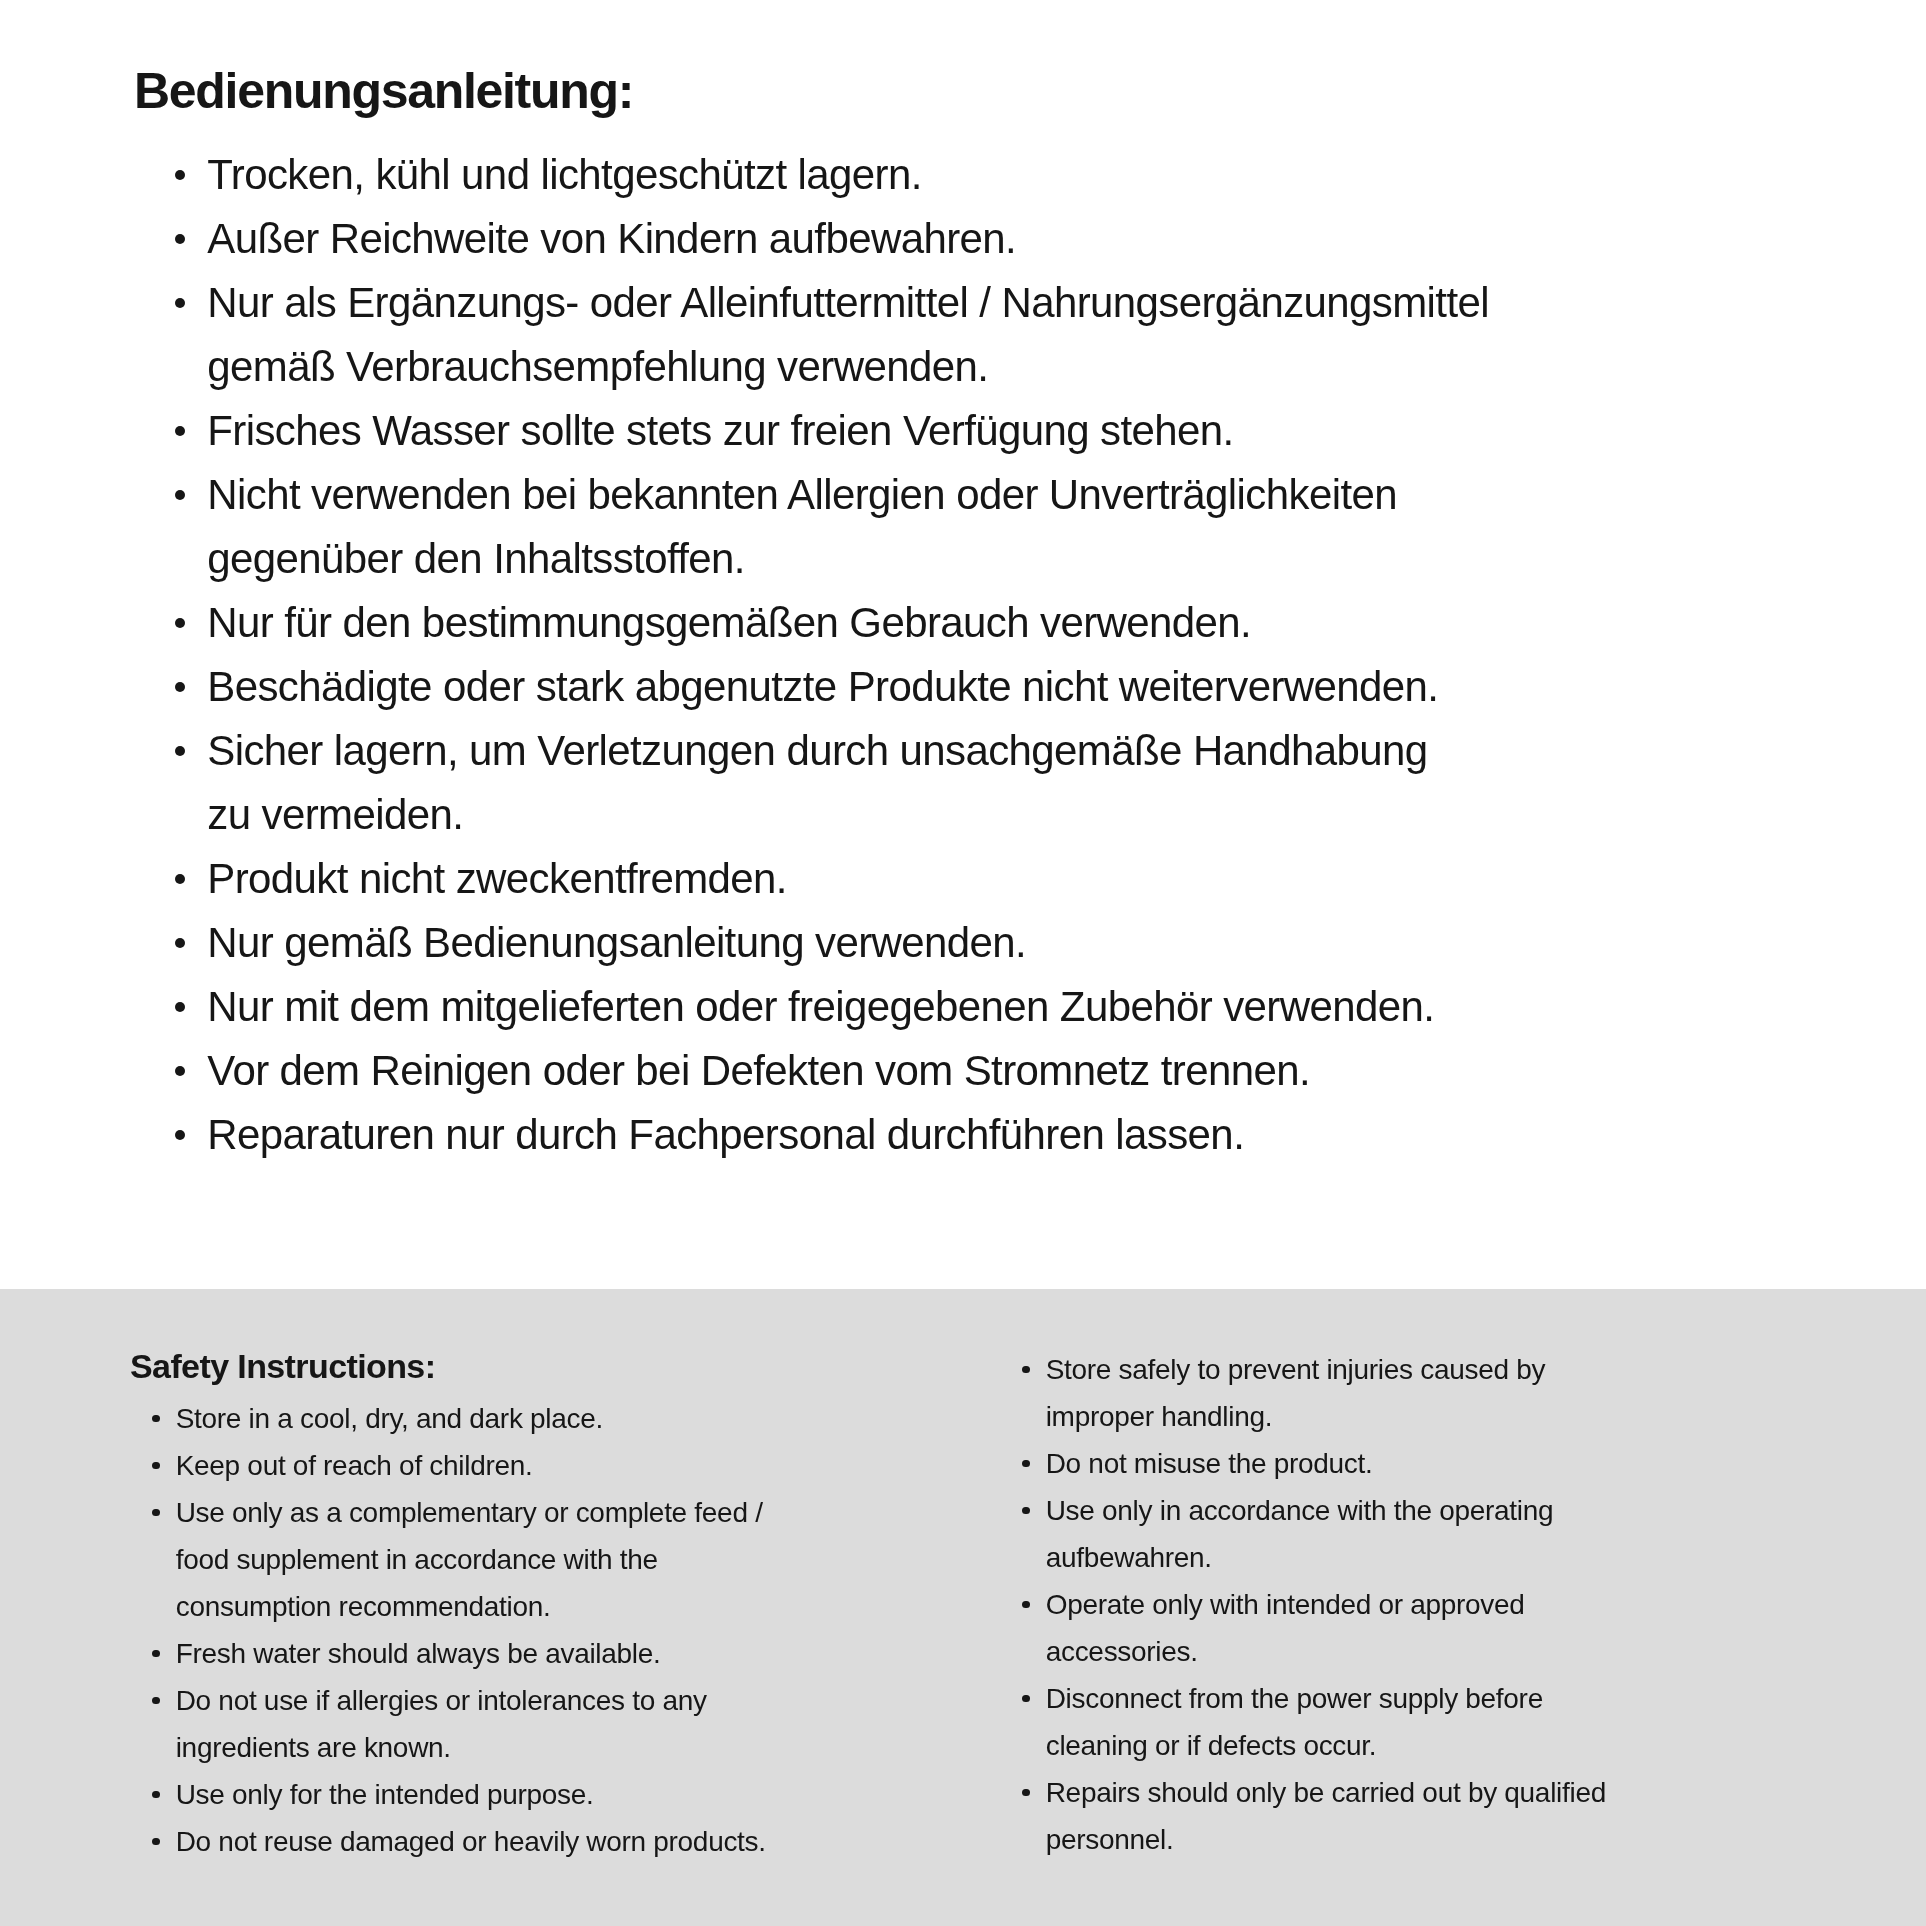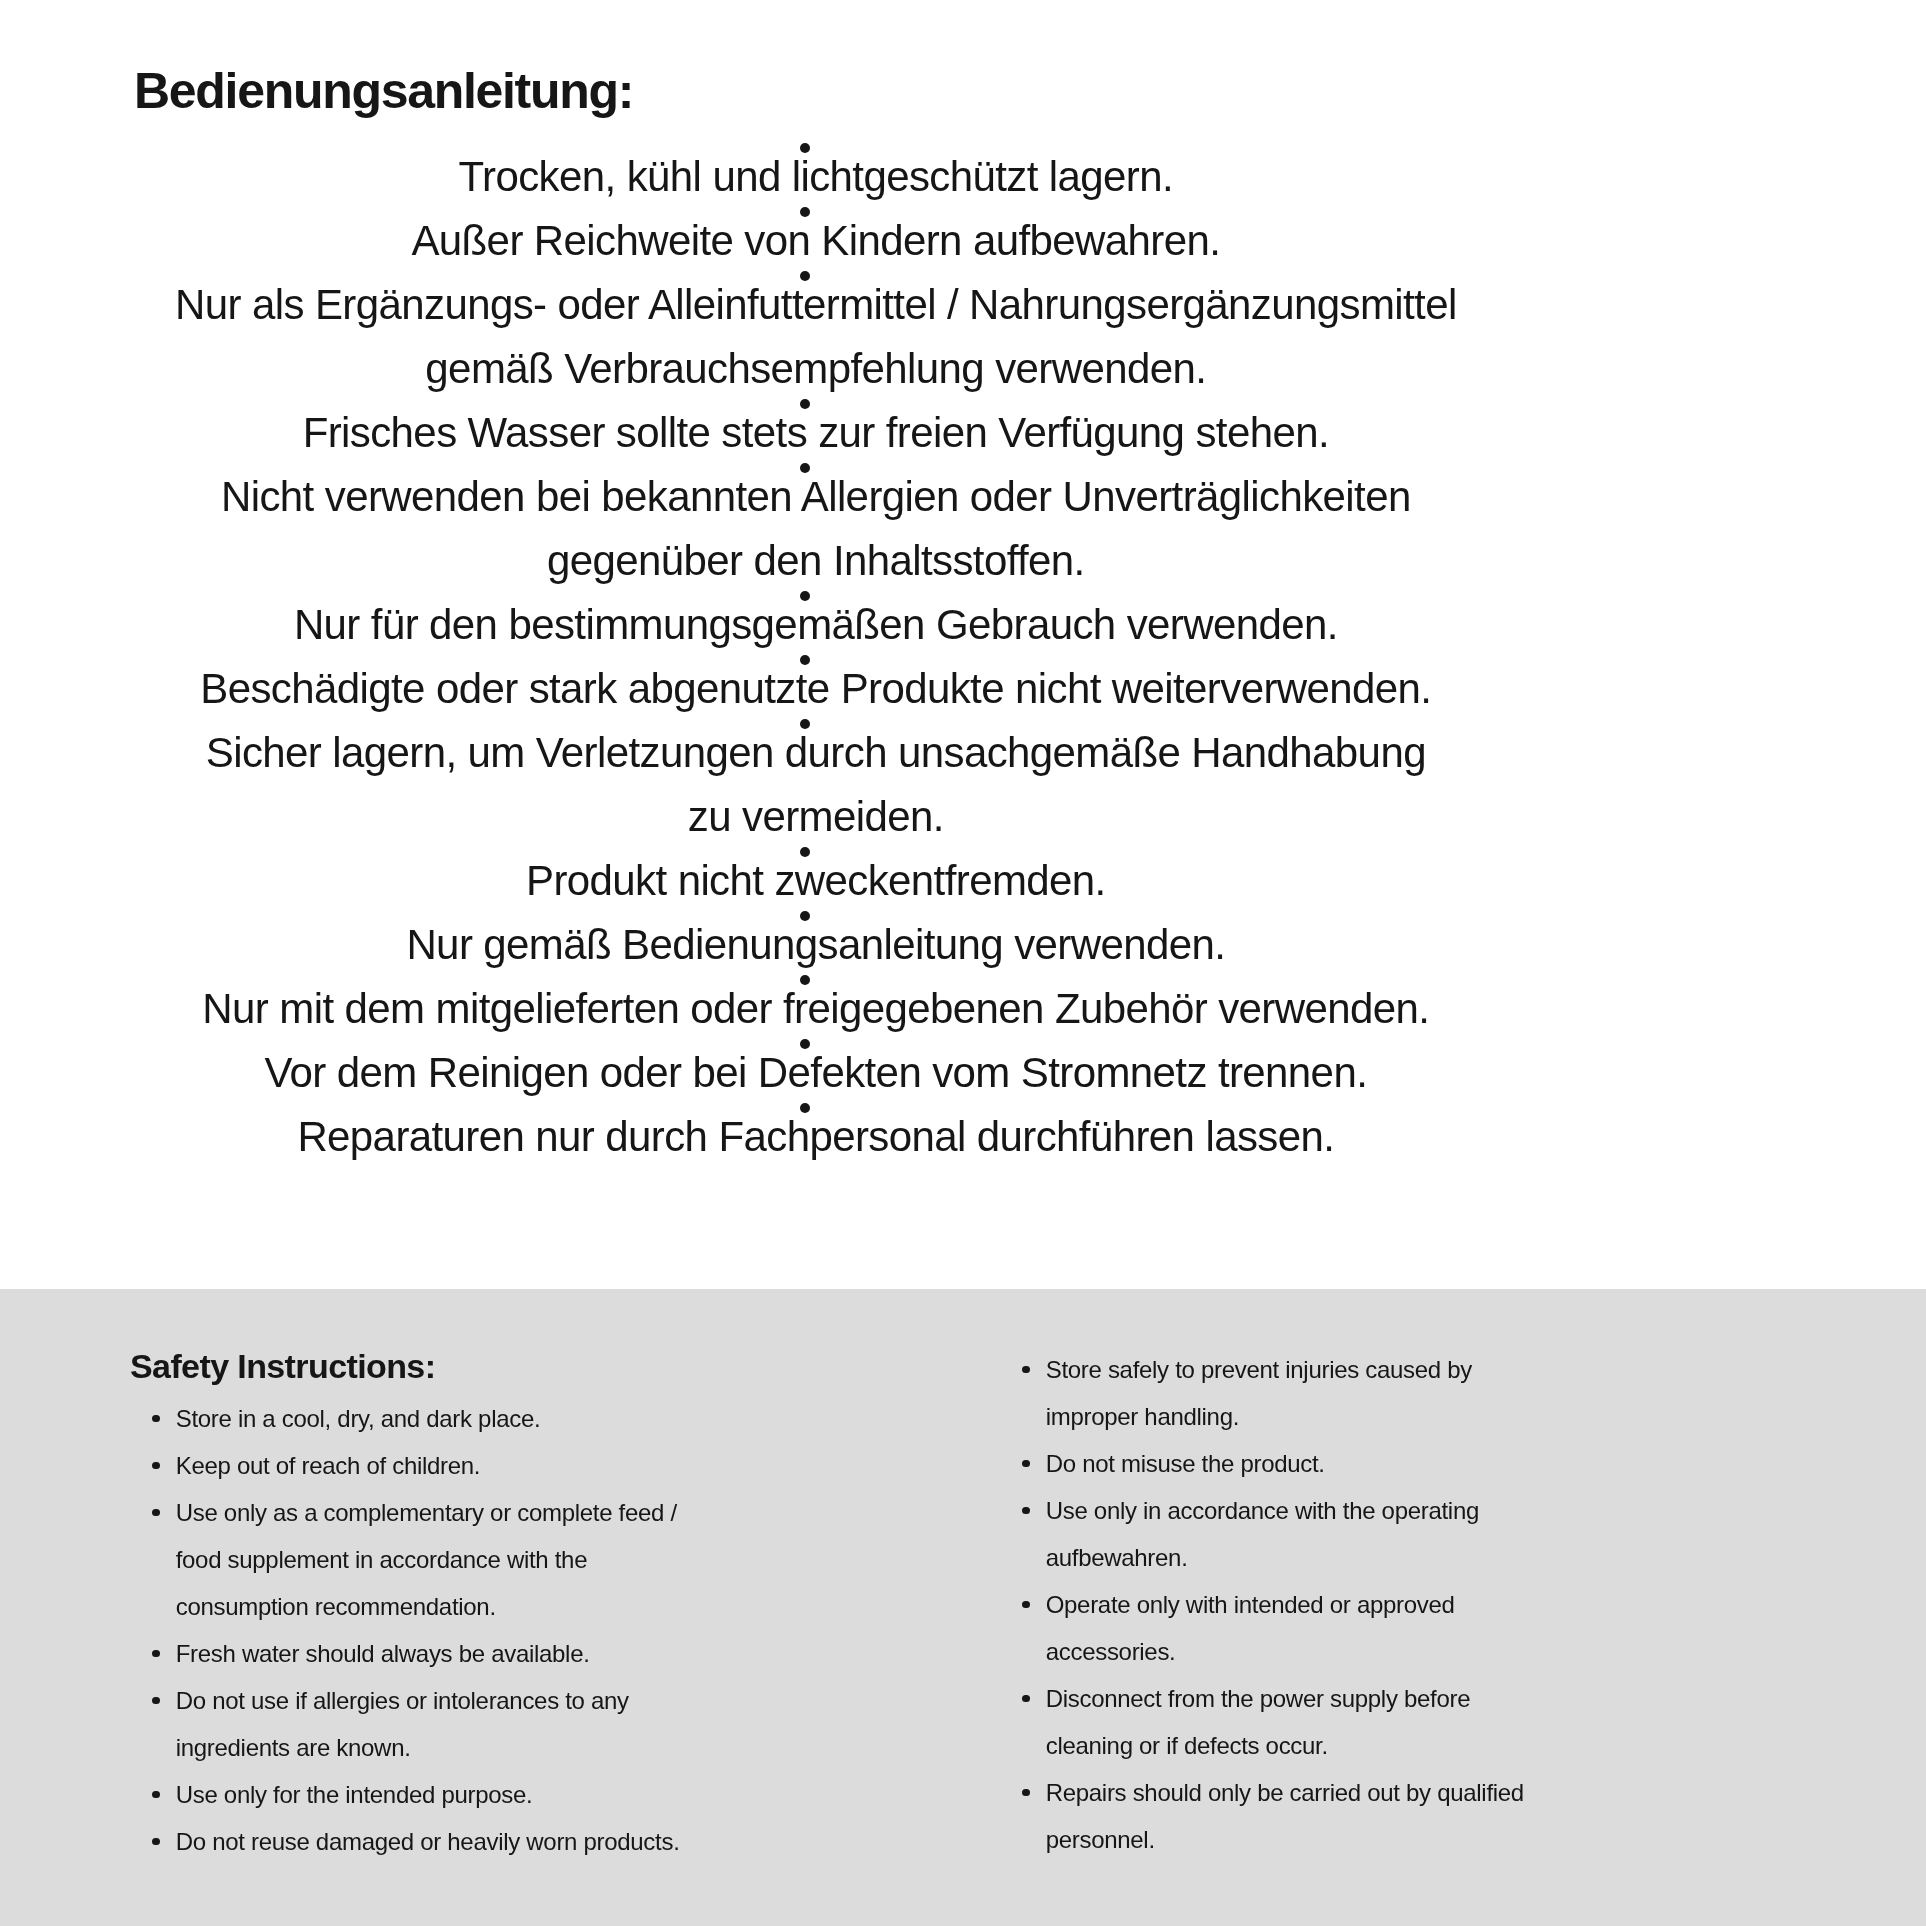--- a/index.html
+++ b/index.html
@@ -36,21 +36,20 @@
   .de-list {
     position: absolute;
     left: 175px;
     top: 143px;
   }
   .de-list .row {
     display: flex;
     align-items: center;
     height: 64px;
     white-space: nowrap;
-    flex-direction: column;
   }
   .de-list .dot {
     flex: 0 0 auto;
     width: 10.3px;
     height: 10.3px;
     border-radius: 50%;
     background: #161616;
     margin-right: 22px;
   }
   .de-list .txt {
@@ -86,21 +85,21 @@
   }
   .en-list .dot {
     flex: 0 0 auto;
     width: 7.7px;
     height: 7.7px;
     border-radius: 50%;
     background: #161616;
     margin-right: 16px;
   }
   .en-list .txt {
-    font-size: 24px;
+    font-size: 28px;
     letter-spacing: -0.3px;
   }
   .dot.hidden {
     visibility: hidden;
   }
 </style>
 </head>
 <body>
 
 <div class="gray-band"></div>

